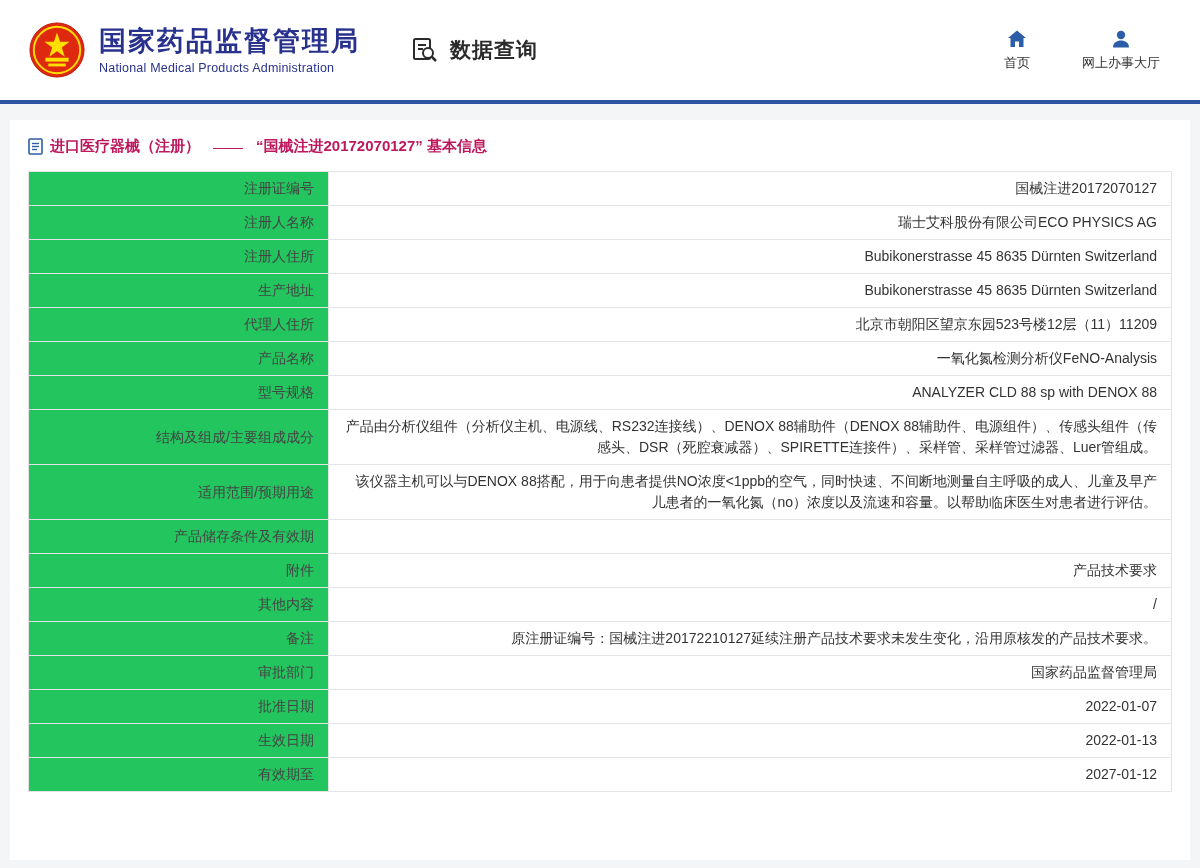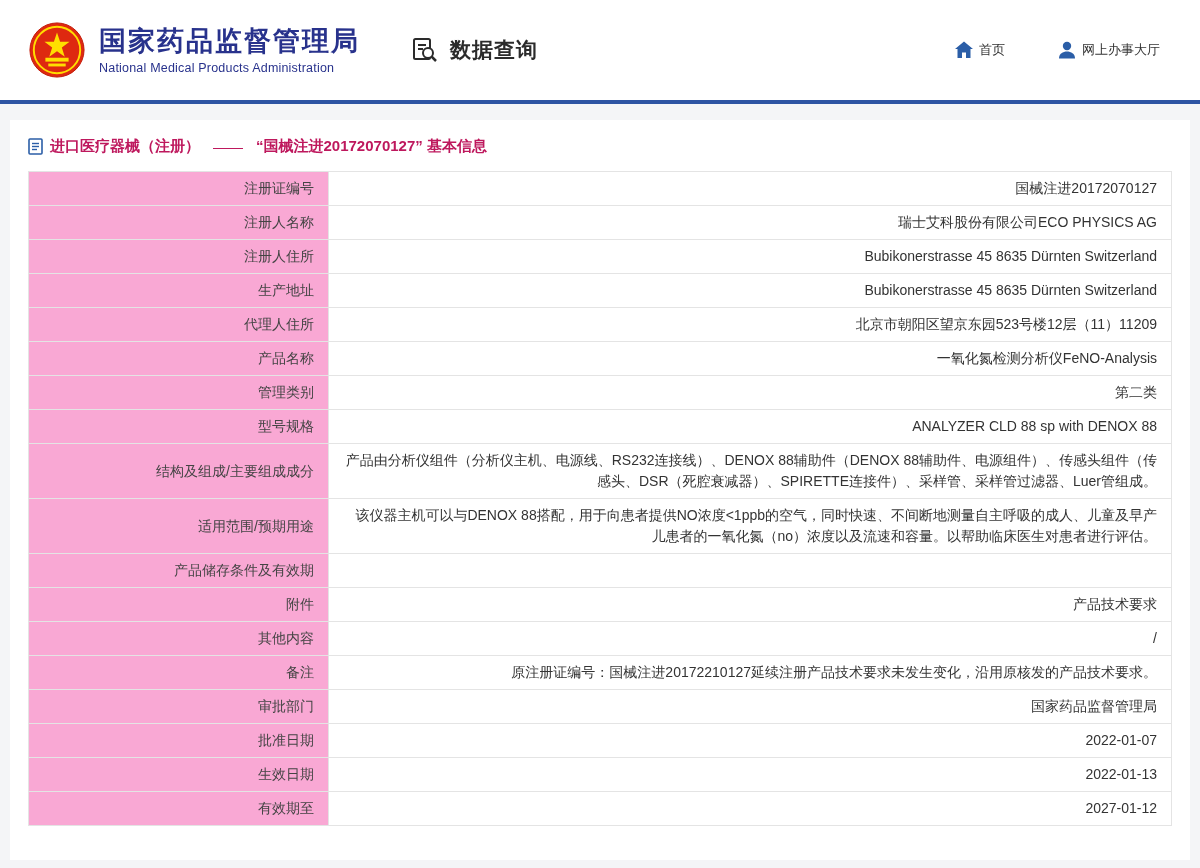--- a/index.html
+++ b/index.html
@@ -45,21 +45,21 @@
   }
   .top-nav {
     margin-left: auto;
     display: flex;
     align-items: flex-start;
     gap: 52px;
     padding-right: 6px;
   }
   .nav-item {
     display: flex;
-    flex-direction: row;
+    flex-direction: column;
     align-items: center;
     gap: 5px;
     font-size: 13px;
     color: #333;
     text-decoration: none;
     cursor: pointer;
   }
   .nav-item .ico { width: 20px; height: 20px; display: block; }
 
   .blue-line { height: 4px; background: #2d54a3; }
@@ -93,21 +93,21 @@
     font-size: 14px;
     padding: 6px 14px;
     line-height: 21px;
     vertical-align: middle;
   }
   table.info-table th {
     width: 300px;
     text-align: right;
     font-weight: 400;
     color: #444;
-    background: #f9a8d4;
+    background: #22c55e;
     white-space: nowrap;
   }
   table.info-table td {
     text-align: right;
     color: #333;
     word-break: break-word;
   }
 </style>
 </head>
 <body>
@@ -201,24 +201,20 @@
           </tr>
           <tr>
             <th>代理人住所</th>
             <td>北京市朝阳区望京东园523号楼12层（11）11209</td>
           </tr>
           <tr>
             <th>产品名称</th>
             <td>一氧化氮检测分析仪FeNO-Analysis</td>
           </tr>
           <tr>
-            <th>管理类别</th>
-            <td>第二类</td>
-          </tr>
-          <tr>
             <th>型号规格</th>
             <td>ANALYZER CLD 88 sp with DENOX 88</td>
           </tr>
           <tr>
             <th>结构及组成/主要组成成分</th>
             <td>产品由分析仪组件（分析仪主机、电源线、RS232连接线）、DENOX 88辅助件（DENOX 88辅助件、电源组件）、传感头组件（传感头、DSR（死腔衰减器）、SPIRETTE连接件）、采样管、采样管过滤器、Luer管组成。</td>
           </tr>
           <tr>
             <th>适用范围/预期用途</th>
             <td>该仪器主机可以与DENOX 88搭配，用于向患者提供NO浓度&lt;1ppb的空气，同时快速、不间断地测量自主呼吸的成人、儿童及早产儿患者的一氧化氮（no）浓度以及流速和容量。以帮助临床医生对患者进行评估。</td>

